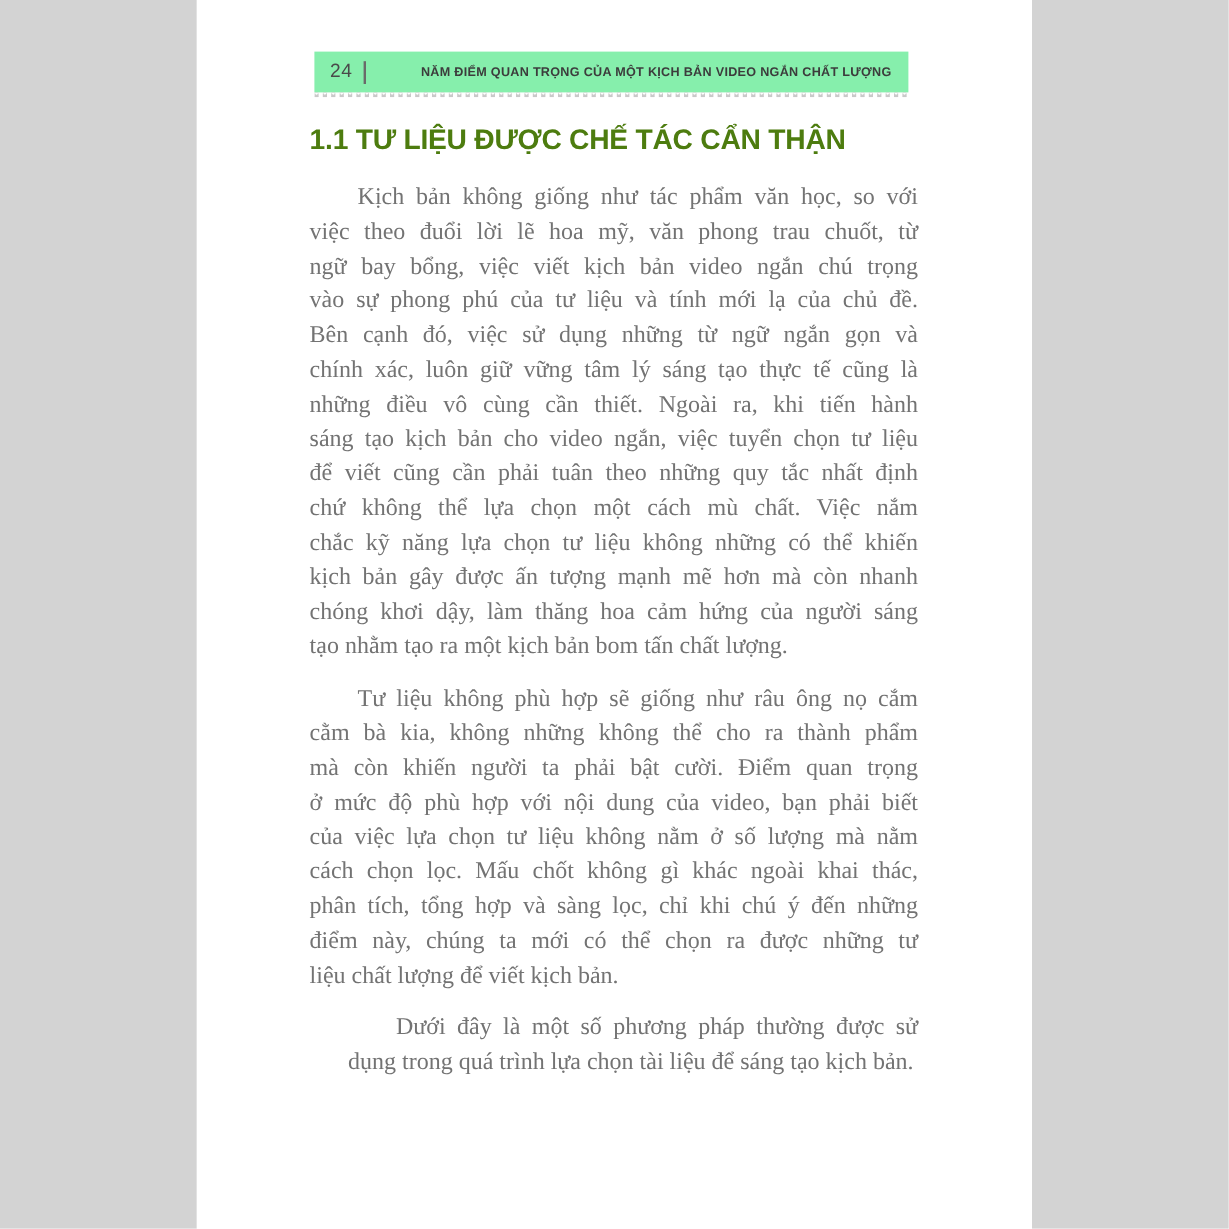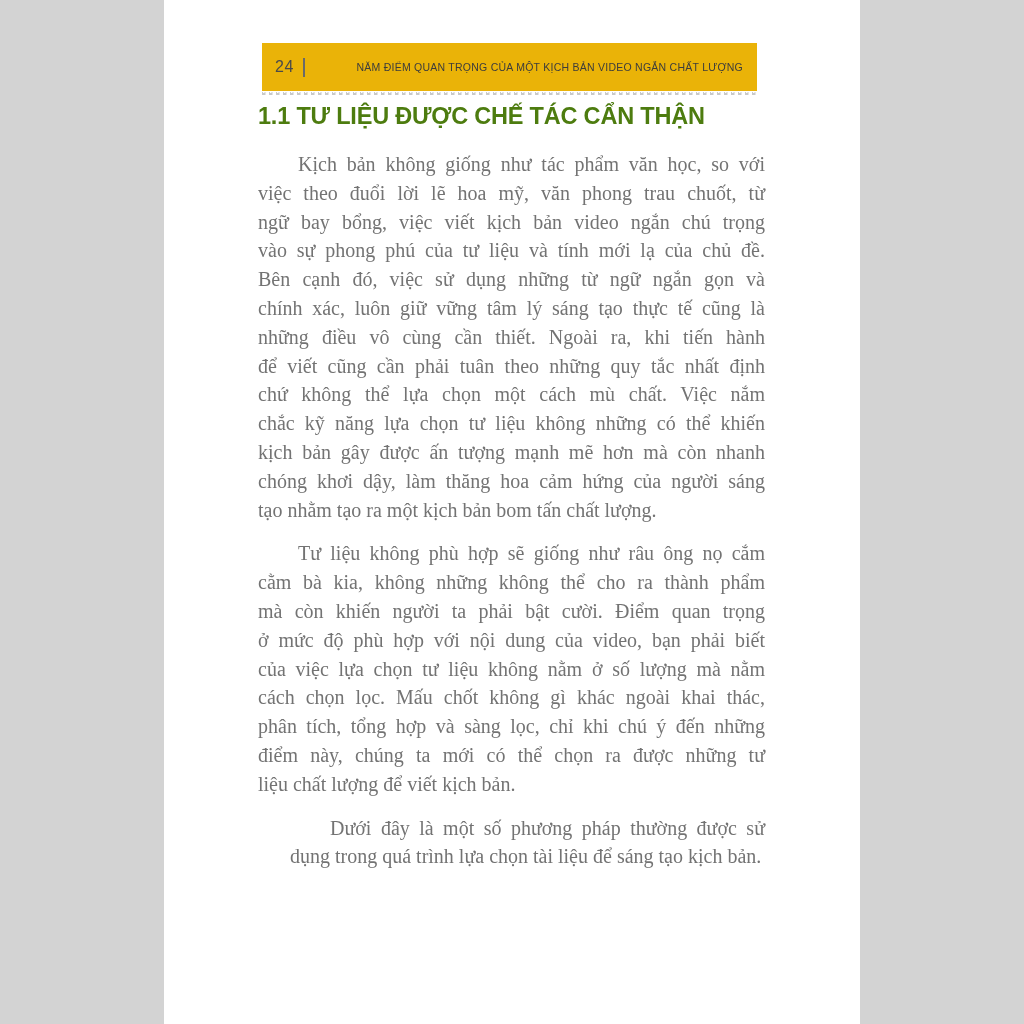--- a/index.html
+++ b/index.html
@@ -23,22 +23,22 @@
     position: absolute;
     left: 164px; top: 0;
     width: 696px; height: 1024px;
     background: #ffffff;
   }
 
   
   .running-header {
     position: absolute;
     left: 98px; top: 43px;
-    width: 495px; height: 48px;
-    background: #eab308;
+    width: 495px; height: 34px;
+    background: #86efac;
     display: flex; align-items: center;
     padding: 0 14px 0 13px;
   }
   .running-header .teeth {
     position: absolute;
     left: 0; right: 0; bottom: -4px; height: 4px;
     background-image:
       linear-gradient(45deg,  #c9c9c9 2.4px, transparent 2.4px),
       linear-gradient(-45deg, #c9c9c9 2.4px, transparent 2.4px);
     background-size: 7px 4px;
@@ -52,21 +52,21 @@
   }
   .pn-divider {
     width: 2px; height: 19px;
     background: #6a6a6a;
     margin-left: 9px;
     flex: 0 0 auto;
   }
   .running-title {
     margin-left: auto;
     font-family: "Liberation Sans", sans-serif;
-    font-weight: 400;
+    font-weight: 700;
     font-size: 10.5px;
     color: #3c3c3c;
     letter-spacing: 0.25px;
     white-space: nowrap;
   }
 
   .section-heading {
     position: absolute;
     left: 94px; top: 103px;
     width: 512px;
@@ -121,20 +121,21 @@
     <div class="bodytext">
 
       <div class="para">
         <div class="line indent">Kịch bản không giống như tác phẩm văn học, so với</div>
         <div class="line">việc theo đuổi lời lẽ hoa mỹ, văn phong trau chuốt, từ</div>
         <div class="line">ngữ bay bổng, việc viết kịch bản video ngắn chú trọng</div>
         <div class="line">vào sự phong phú của tư liệu và tính mới lạ của chủ đề.</div>
         <div class="line">Bên cạnh đó, việc sử dụng những từ ngữ ngắn gọn và</div>
         <div class="line">chính xác, luôn giữ vững tâm lý sáng tạo thực tế cũng là</div>
         <div class="line">những điều vô cùng cần thiết. Ngoài ra, khi tiến hành</div>
+        <div class="line">sáng tạo kịch bản cho video ngắn, việc tuyển chọn tư liệu</div>
         <div class="line">để viết cũng cần phải tuân theo những quy tắc nhất định</div>
         <div class="line">chứ không thể lựa chọn một cách mù chất. Việc nắm</div>
         <div class="line">chắc kỹ năng lựa chọn tư liệu không những có thể khiến</div>
         <div class="line">kịch bản gây được ấn tượng mạnh mẽ hơn mà còn nhanh</div>
         <div class="line">chóng khơi dậy, làm thăng hoa cảm hứng của người sáng</div>
         <div class="line endline">tạo nhằm tạo ra một kịch bản bom tấn chất lượng.</div>
       </div>
 
       <div class="para">
         <div class="line indent">Tư liệu không phù hợp sẽ giống như râu ông nọ cắm</div>

